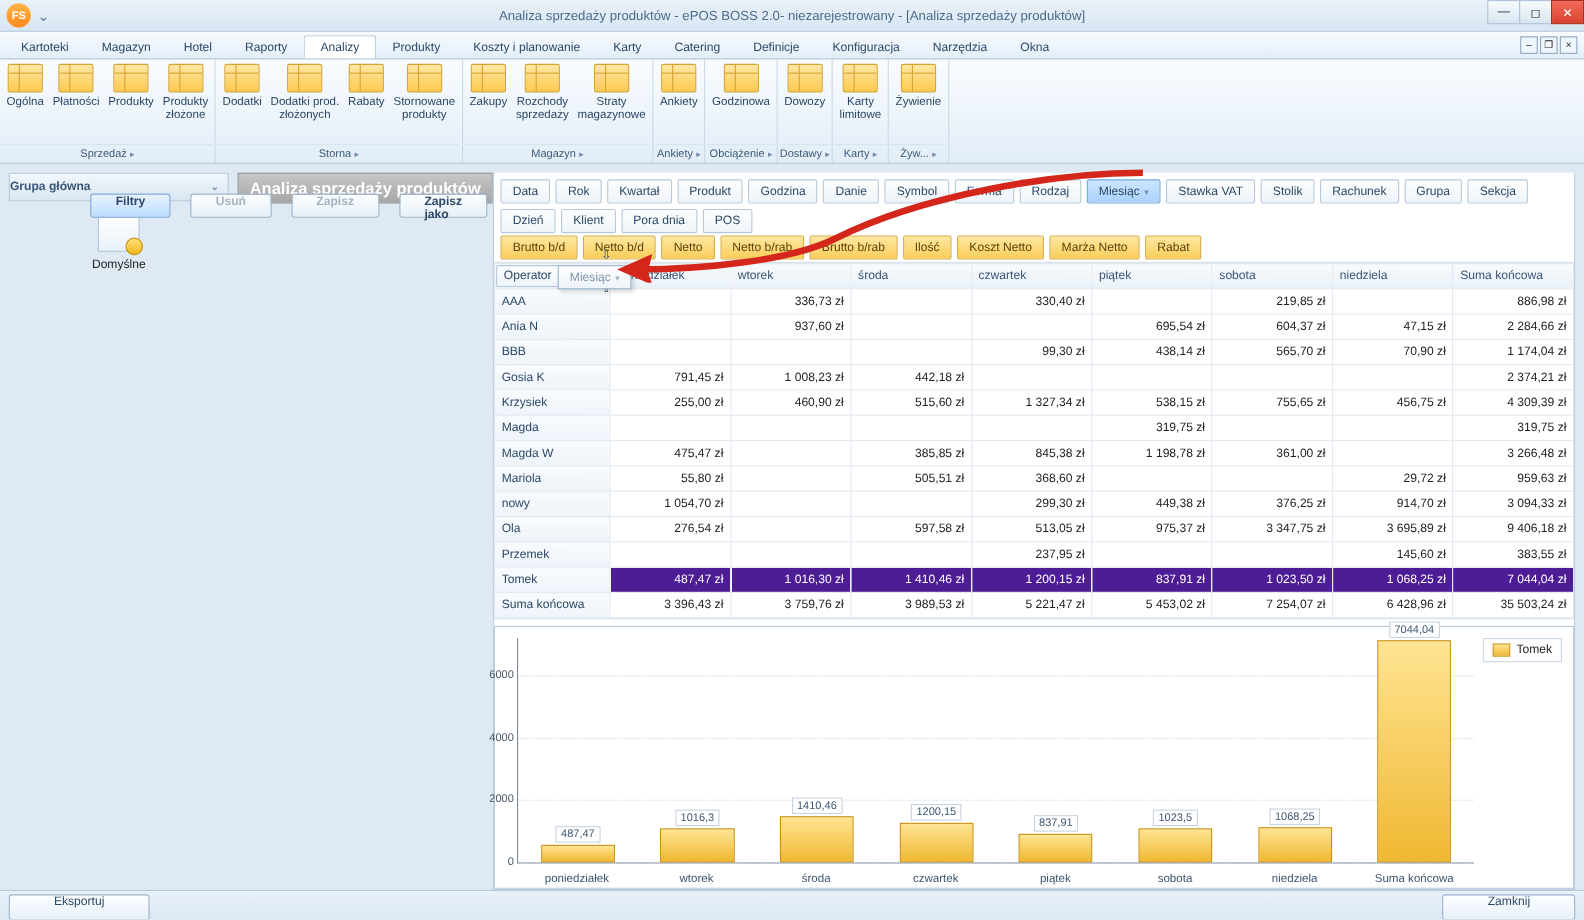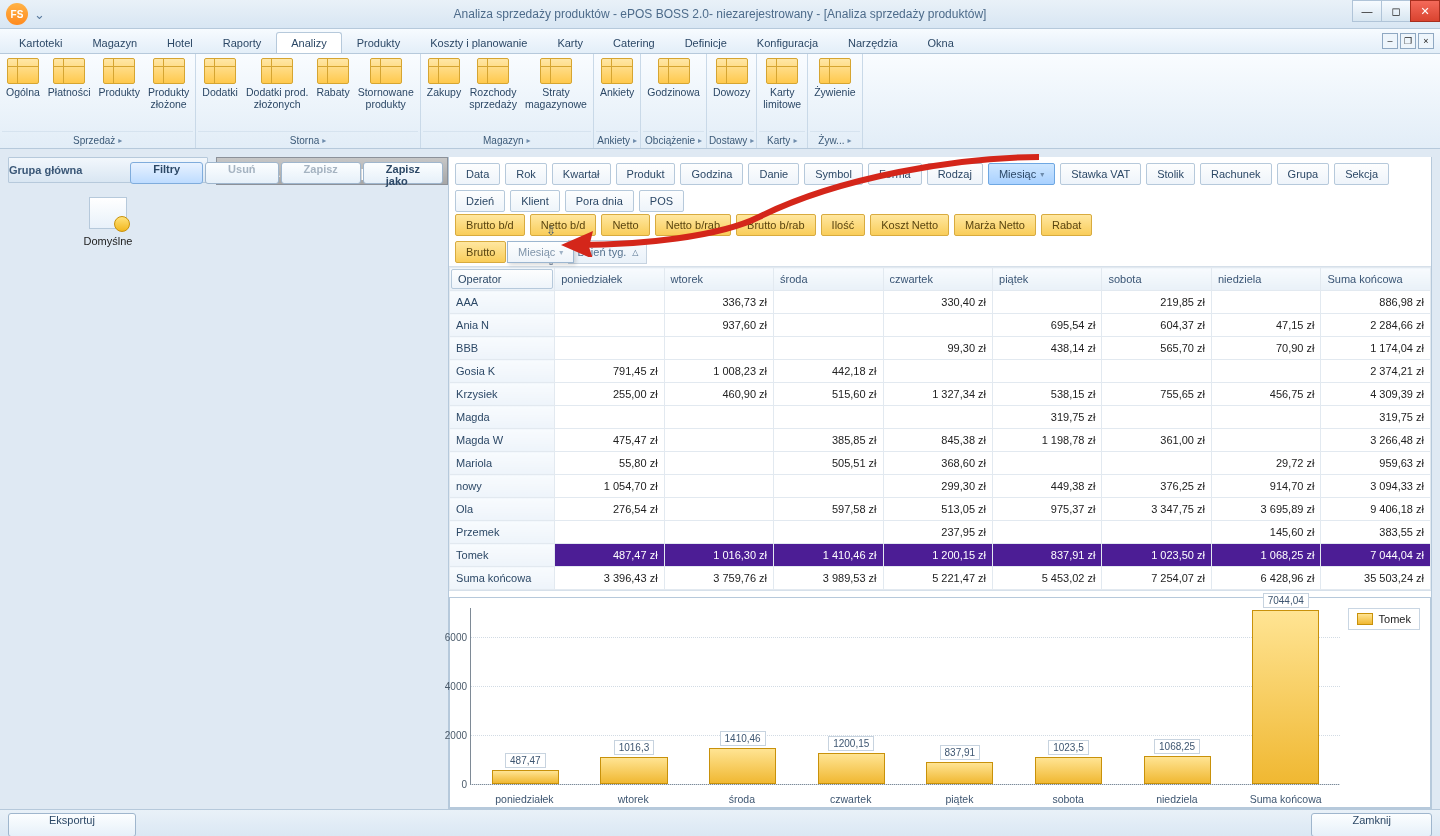--- a/index.html
+++ b/index.html
@@ -27,21 +27,21 @@
 .riblabel .chev{font-size:8px;color:#6d8bab}
 .body{display:flex;height:calc(836px - 28px - 24px - 94px - 30px)}
 .sidepanel{width:200px;margin:8px 4px 0 8px}
 .sidehead{height:24px;background:linear-gradient(#f2f7fc,#d9e6f2);border:1px solid #b6c9db;border-radius:1px;display:flex;align-items:center;font-weight:600;color:#3a5777;position:relative}
 .sidehead .chev{position:absolute;right:8px;font-size:9px;color:#6d8bab}
 .sidebody{text-align:center;padding-top:14px}
 .sideicon{width:36px;height:30px;margin:0 auto 6px;background:linear-gradient(#fff,#e8f1fa);border:1px solid #b6c9db;position:relative}
 .sideicon::after{content:"";position:absolute;right:-4px;bottom:-4px;width:14px;height:14px;border-radius:50%;background:linear-gradient(#ffe27a,#f2b71e);border:1px solid #c8910a}
 .main{flex:1;margin:8px 8px 0 4px;display:flex;flex-direction:row;min-width:0}
 .mainhead{height:26px;background:linear-gradient(#c7c7c7,#a6a6a6);color:#fff;font-size:15px;font-weight:600;display:flex;align-items:center;padding:0 10px;border:1px solid #8c9199;position:relative}
-.headbtns{position:absolute;right:4px;top:4px;display:flex;gap:2px}
+.headbtns{position:absolute;right:4px;top:18px;display:flex;gap:18px}
 .headbtn{height:20px;padding:0 22px;border:1px solid #9fb6cd;border-radius:3px;background:linear-gradient(#fcfeff,#e6f0f9);color:#2c4866;cursor:pointer;font-size:11px}
 .headbtn.accent{background:linear-gradient(#e8f2ff,#bedcff);border-color:#7facdc}
 .headbtn.disabled{color:#a5b3c1}
 .content{flex:1;border:1px solid #b6c9db;border-top:none;background:#fff;display:flex;flex-direction:column;min-height:0}
 .filters{padding:6px 6px 2px;display:flex;flex-wrap:wrap;gap:5px;align-items:center}
 .fbtn{height:20px;padding:0 10px;border:1px solid #b6c9db;border-radius:2px;background:linear-gradient(#fdfefe,#eef4fa);color:#2c4866;cursor:pointer;display:flex;align-items:center;gap:4px}
 .fbtn.gold{background:linear-gradient(#ffe7a0,#f9cd5a);border-color:#d8ab3f;color:#5a4510}
 .fbtn.sel{background:linear-gradient(#cde6ff,#a9d1ff);border-color:#6ea7e2}
 .fbtn .filter-ic{font-size:8px;color:#6d8bab}
 .grouprow{padding:2px 6px;display:flex;gap:6px;align-items:center}
@@ -349,28 +349,20 @@
           <div class="fbtn gold">
             <span>Koszt Netto</span>
           </div>
           <div class="fbtn gold">
             <span>Marża Netto</span>
           </div>
           <div class="fbtn gold">
             <span>Rabat</span>
           </div>
         </div>
-      <div class="grouprow">
-        <div class="fbtn gold">Brutto</div>
-        <div style="width:50px"></div>
-        <div class="dropzone">
-          <span>Dzień tyg.</span>
-          <span class="tri">△</span>
-        </div>
-      </div>
       <span class="ins-arrow" style="left:97px;top:67px">⇩</span>
       <span class="ins-arrow" style="left:97px;top:97px">⇧</span>
       <div class="ghost" style="left:58px;top:84px">
         <span>Miesiąc</span>
           <span class="filter-ic">▾</span>
       </div>
 
       <div class="table-wrap">
         <table id="tbl">
             <colgroup>

